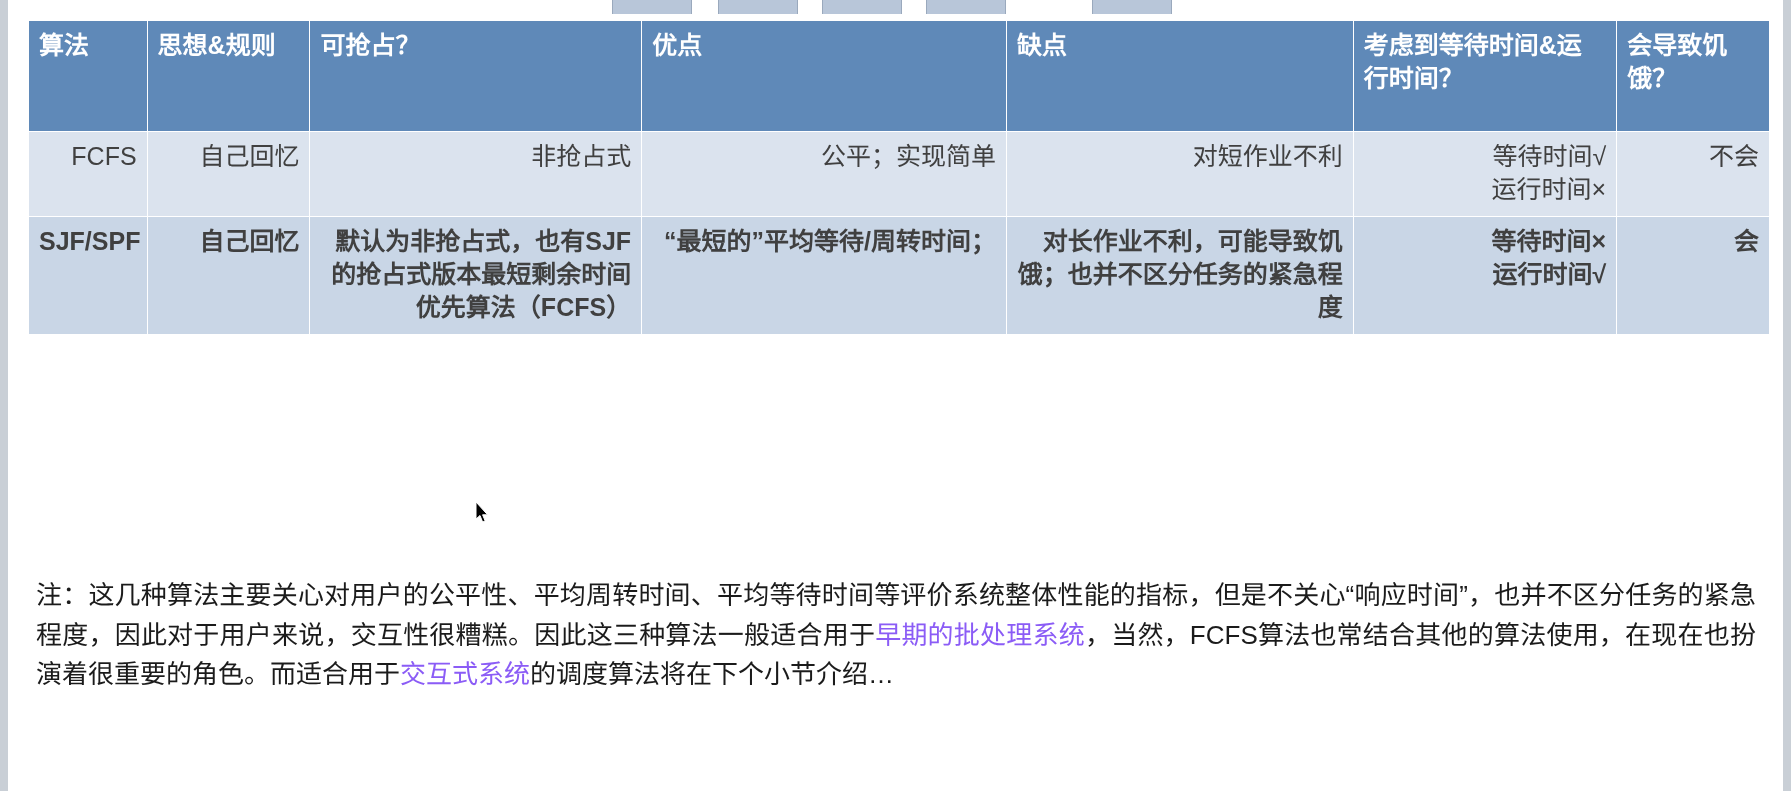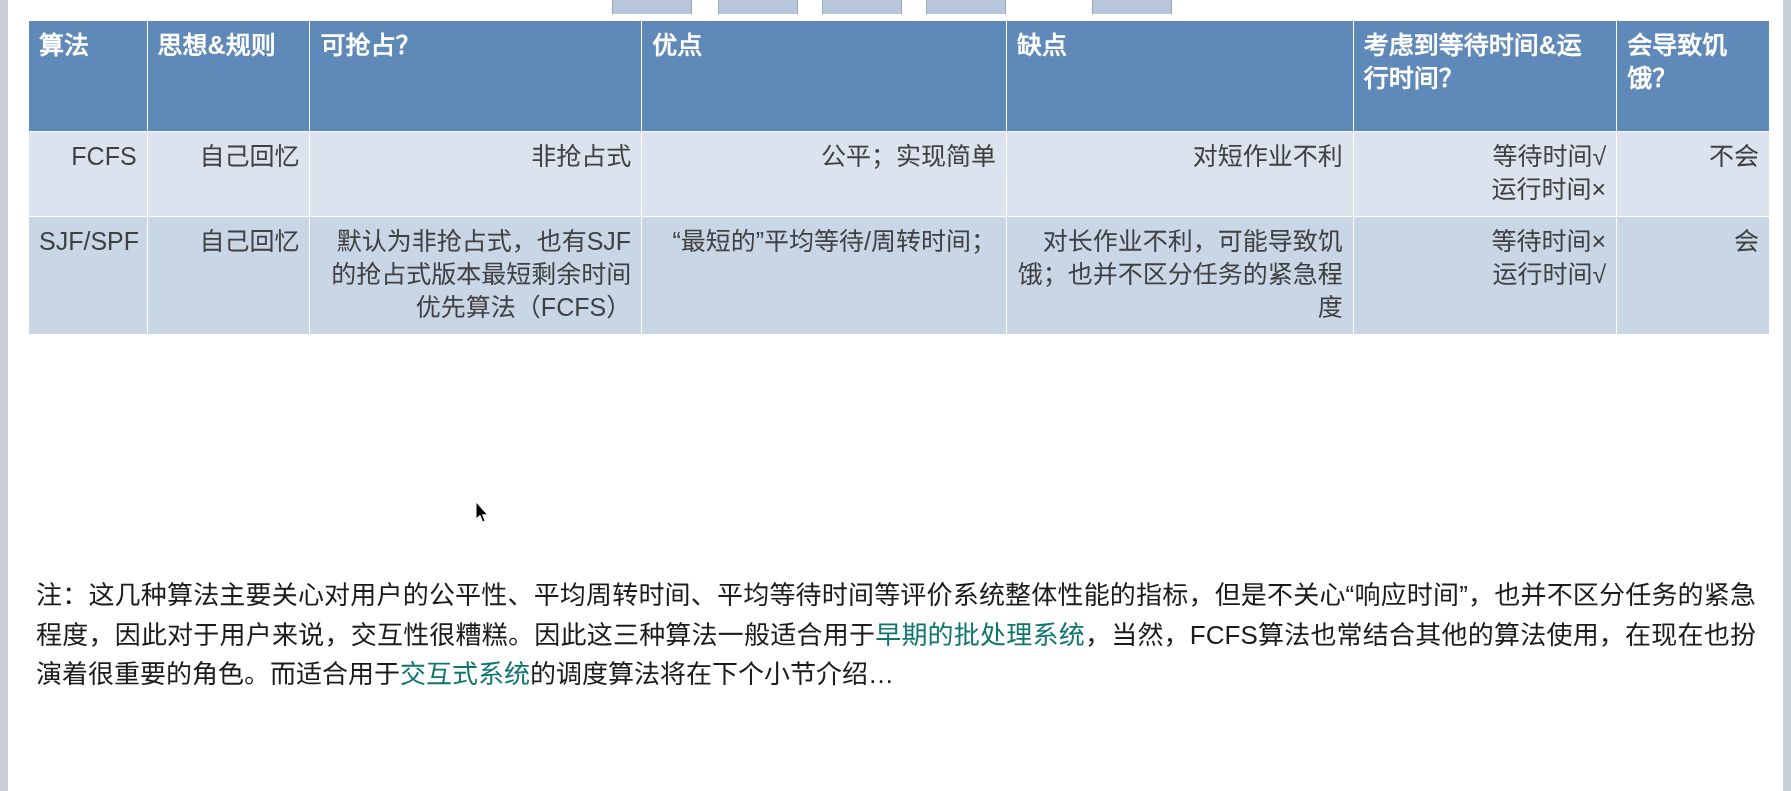--- a/index.html
+++ b/index.html
@@ -75,41 +75,42 @@
     color: #ffffff;
     font-weight: bold;
     text-align: left;
     height: 92px;
   }
   table.sched tbody tr.r-odd td {
     background: #dbe3ee;
   }
   table.sched tbody tr.r-even td {
     background: #c9d6e6;
+    font-weight: bold;
   }
   .col-alg   { width: 118px; }
   .col-idea  { width: 162px; }
   .col-preempt { width: 330px; }
   .col-pros  { width: 363px; }
   .col-cons  { width: 345px; }
   .col-consider { width: 262px; }
   .col-starve { width: 152px; }
 
   .note {
     position: absolute;
     left: 36px;
     top: 576px;
     width: 1720px;
     font-size: 26px;
     line-height: 1.52;
     color: #1b1b1b;
     text-align: justify;
   }
   .note .hl {
-    color: #0f766e;
+    color: #8b5cf6;
   }
   .cursor {
     position: absolute;
     left: 476px;
     top: 502px;
     width: 14px;
     height: 22px;
     pointer-events: none;
   }
   .cursor svg { display: block; }

